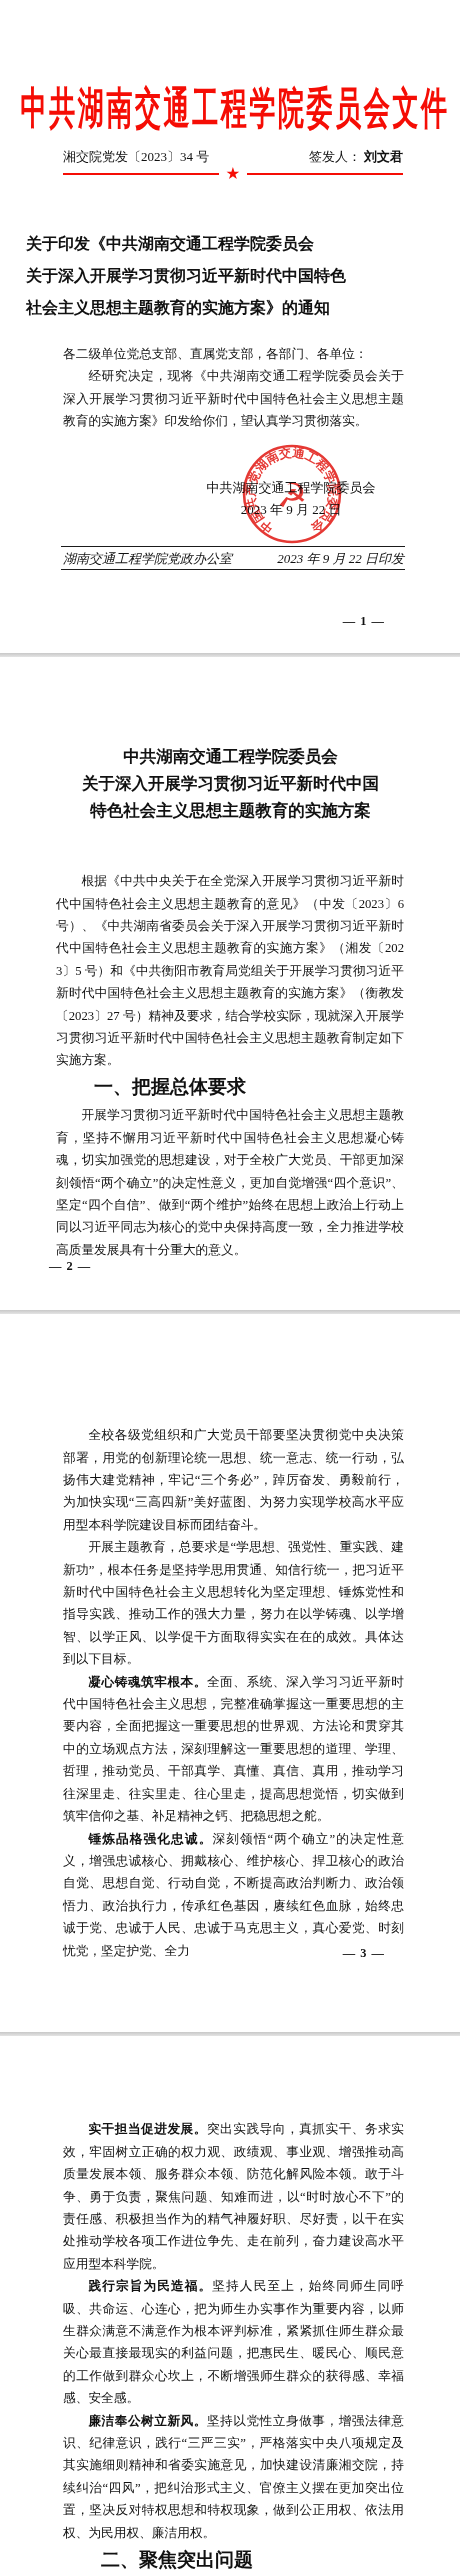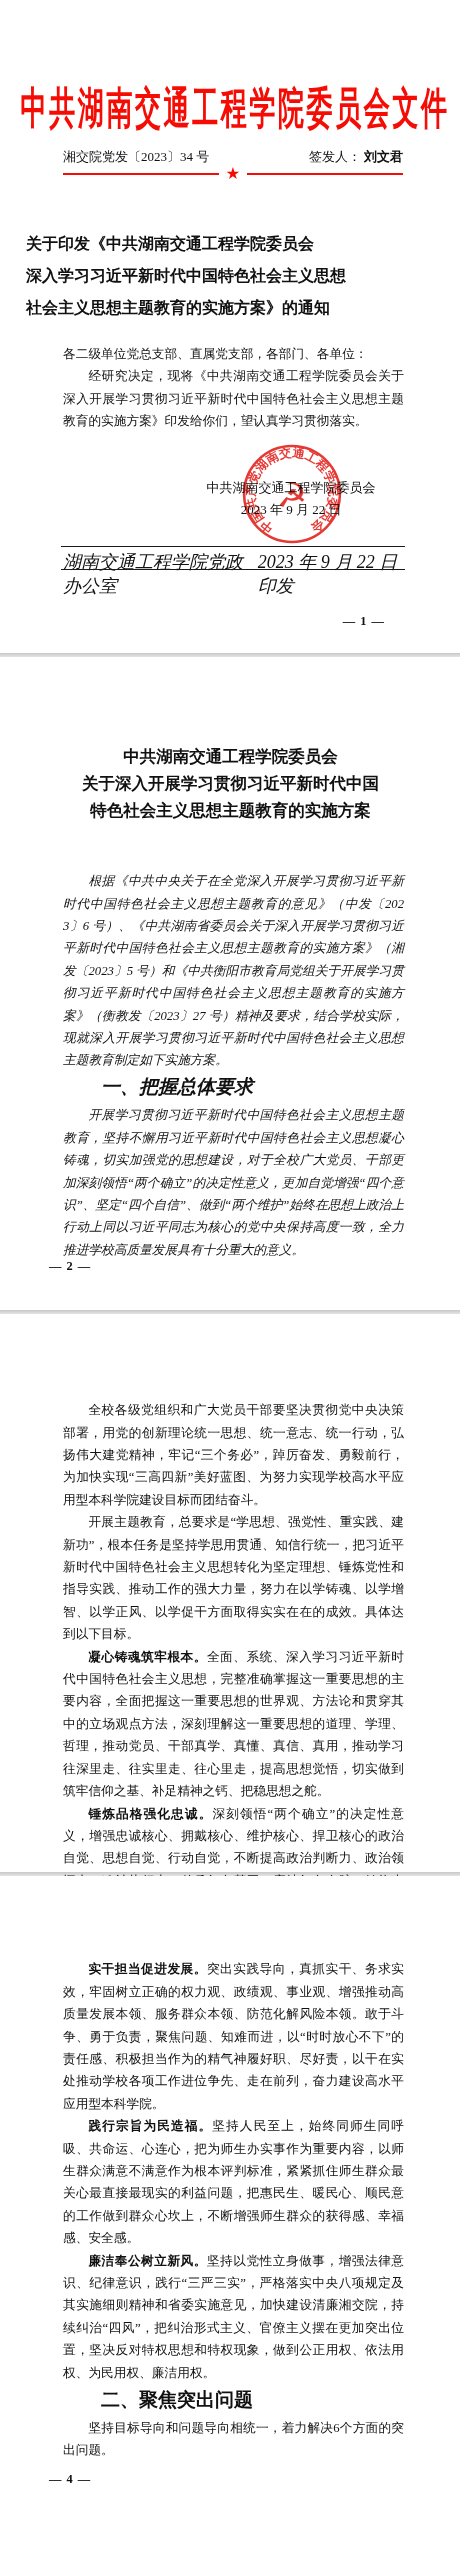--- a/index.html
+++ b/index.html
@@ -31,30 +31,30 @@
 
   .sig-block{position:absolute;top:477px;left:121px;right:0;text-align:center;
              font-size:13px;line-height:21.6px;}
 
   .seal{position:absolute;top:443px;left:241px;width:102px;height:102px;
         opacity:0.9;mix-blend-mode:multiply;}
 
   .fline{position:absolute;left:61px;right:56px;height:1px;background:#1a1a1a;}
   .fline1{top:546px;} .fline2{top:569px;}
   .footer-row{position:absolute;top:550px;left:63px;right:57px;display:flex;
-              justify-content:space-between;font-size:18px;font-style:italic;}
+              justify-content:space-between;font-size:13px;font-style:italic;}
 
   .pageno{position:absolute;font-size:12.4px;font-weight:bold;letter-spacing:1px;white-space:nowrap;}
   .pn-right{right:76px;} .pn-left{left:49px;}
   .pn1{top:614px;} .pn2{top:602px;} .pn3{top:607px;} .pn4{top:596px;}
 
   
   .p2-title{position:absolute;top:86px;left:26px;right:26px;text-align:center;
             font-size:16.5px;line-height:27px;font-weight:bold;}
-  .p2-body{position:absolute;top:213px;left:63px;right:57px;font-style:italic;}
+  .p2-body{position:absolute;top:213px;left:56px;right:57px;}
   .sec-h{font-family:"Liberation Sans",sans-serif;font-weight:bold;font-size:19px;
          margin:4.6px 0 5.7px 0 !important;}
   .lead{font-weight:bold;font-family:"Liberation Sans",sans-serif;font-size:12.7px;}
 
   
   .p3-body{position:absolute;top:85px;left:63px;right:57px;}
   .p4-body{position:absolute;top:82px;left:63px;right:57px;}
 </style>
 </head>
 <body>
@@ -70,21 +70,21 @@
     </div>
 
     <div class="red-rule">
       <span class="rule-line"></span>
       <span class="rule-star">★</span>
       <span class="rule-line"></span>
     </div>
 
     <div class="doc-title">
       <div>关于印发《中共湖南交通工程学院委员会</div>
-      <div>深入学习习近平新时代中国特色社会主义思想</div>
+      <div>关于深入开展学习贯彻习近平新时代中国特色</div>
       <div>社会主义思想主题教育的实施方案》的通知</div>
     </div>
 
     <div class="p1-body body-text">
       <p class="noind">各二级单位党总支部、直属党支部，各部门、各单位：</p>
       <p>经研究决定，现将《中共湖南交通工程学院委员会关于深入开展学习贯彻习近平新时代中国特色社会主义思想主题教育的实施方案》印发给你们，望认真学习贯彻落实。</p>
     </div>
 
     <div class="sig-block">
       <div>中共湖南交通工程学院委员会</div>
@@ -125,21 +125,21 @@
       <p>根据《中共中央关于在全党深入开展学习贯彻习近平新时代中国特色社会主义思想主题教育的意见》（中发〔2023〕6 号）、《中共湖南省委员会关于深入开展学习贯彻习近平新时代中国特色社会主义思想主题教育的实施方案》（湘发〔2023〕5 号）和《中共衡阳市教育局党组关于开展学习贯彻习近平新时代中国特色社会主义思想主题教育的实施方案》（衡教发〔2023〕27 号）精神及要求，结合学校实际，现就深入开展学习贯彻习近平新时代中国特色社会主义思想主题教育制定如下实施方案。</p>
       <p class="sec-h">一、把握总体要求</p>
       <p>开展学习贯彻习近平新时代中国特色社会主义思想主题教育，坚持不懈用习近平新时代中国特色社会主义思想凝心铸魂，切实加强党的思想建设，对于全校广大党员、干部更加深刻领悟“两个确立”的决定性意义，更加自觉增强“四个意识”、坚定“四个自信”、做到“两个维护”始终在思想上政治上行动上同以习近平同志为核心的党中央保持高度一致，全力推进学校高质量发展具有十分重大的意义。</p>
     </div>
 
     <div class="pageno pn-left pn2">— 2 —</div>
   </div>
 
   <div class="page-sep"></div>
 
-  <div class="page" style="height:558px;">
+  <div class="page" style="height:693px;margin-top:25px;">
     <div class="p3-body body-text">
       <p>全校各级党组织和广大党员干部要坚决贯彻党中央决策部署，用党的创新理论统一思想、统一意志、统一行动，弘扬伟大建党精神，牢记“三个务必”，踔厉奋发、勇毅前行，为加快实现“三高四新”美好蓝图、为努力实现学校高水平应用型本科学院建设目标而团结奋斗。</p>
       <p>开展主题教育，总要求是“学思想、强党性、重实践、建新功”，根本任务是坚持学思用贯通、知信行统一，把习近平新时代中国特色社会主义思想转化为坚定理想、锤炼党性和指导实践、推动工作的强大力量，努力在以学铸魂、以学增智、以学正风、以学促干方面取得实实在在的成效。具体达到以下目标。</p>
       <p><span class="lead">凝心铸魂筑牢根本。</span><span>全面、系统、深入学习习近平新时代中国特色社会主义思想，完整准确掌握这一重要思想的主要内容，全面把握这一重要思想的世界观、方法论和贯穿其中的立场观点方法，深刻理解这一重要思想的道理、学理、哲理，推动党员、干部真学、真懂、真信、真用，推动学习往深里走、往实里走、往心里走，提高思想觉悟，切实做到筑牢信仰之基、补足精神之钙、把稳思想之舵。</span></p>
       <p><span class="lead">锤炼品格强化忠诚。</span><span>深刻领悟“两个确立”的决定性意义，增强忠诚核心、拥戴核心、维护核心、捍卫核心的政治自觉、思想自觉、行动自觉，不断提高政治判断力、政治领悟力、政治执行力，传承红色基因，赓续红色血脉，始终忠诚于党、忠诚于人民、忠诚于马克思主义，真心爱党、时刻忧党，坚定护党、全力</span></p>
     </div>
 
     <div class="pageno pn-right pn3">— 3 —</div>
   </div>
 

